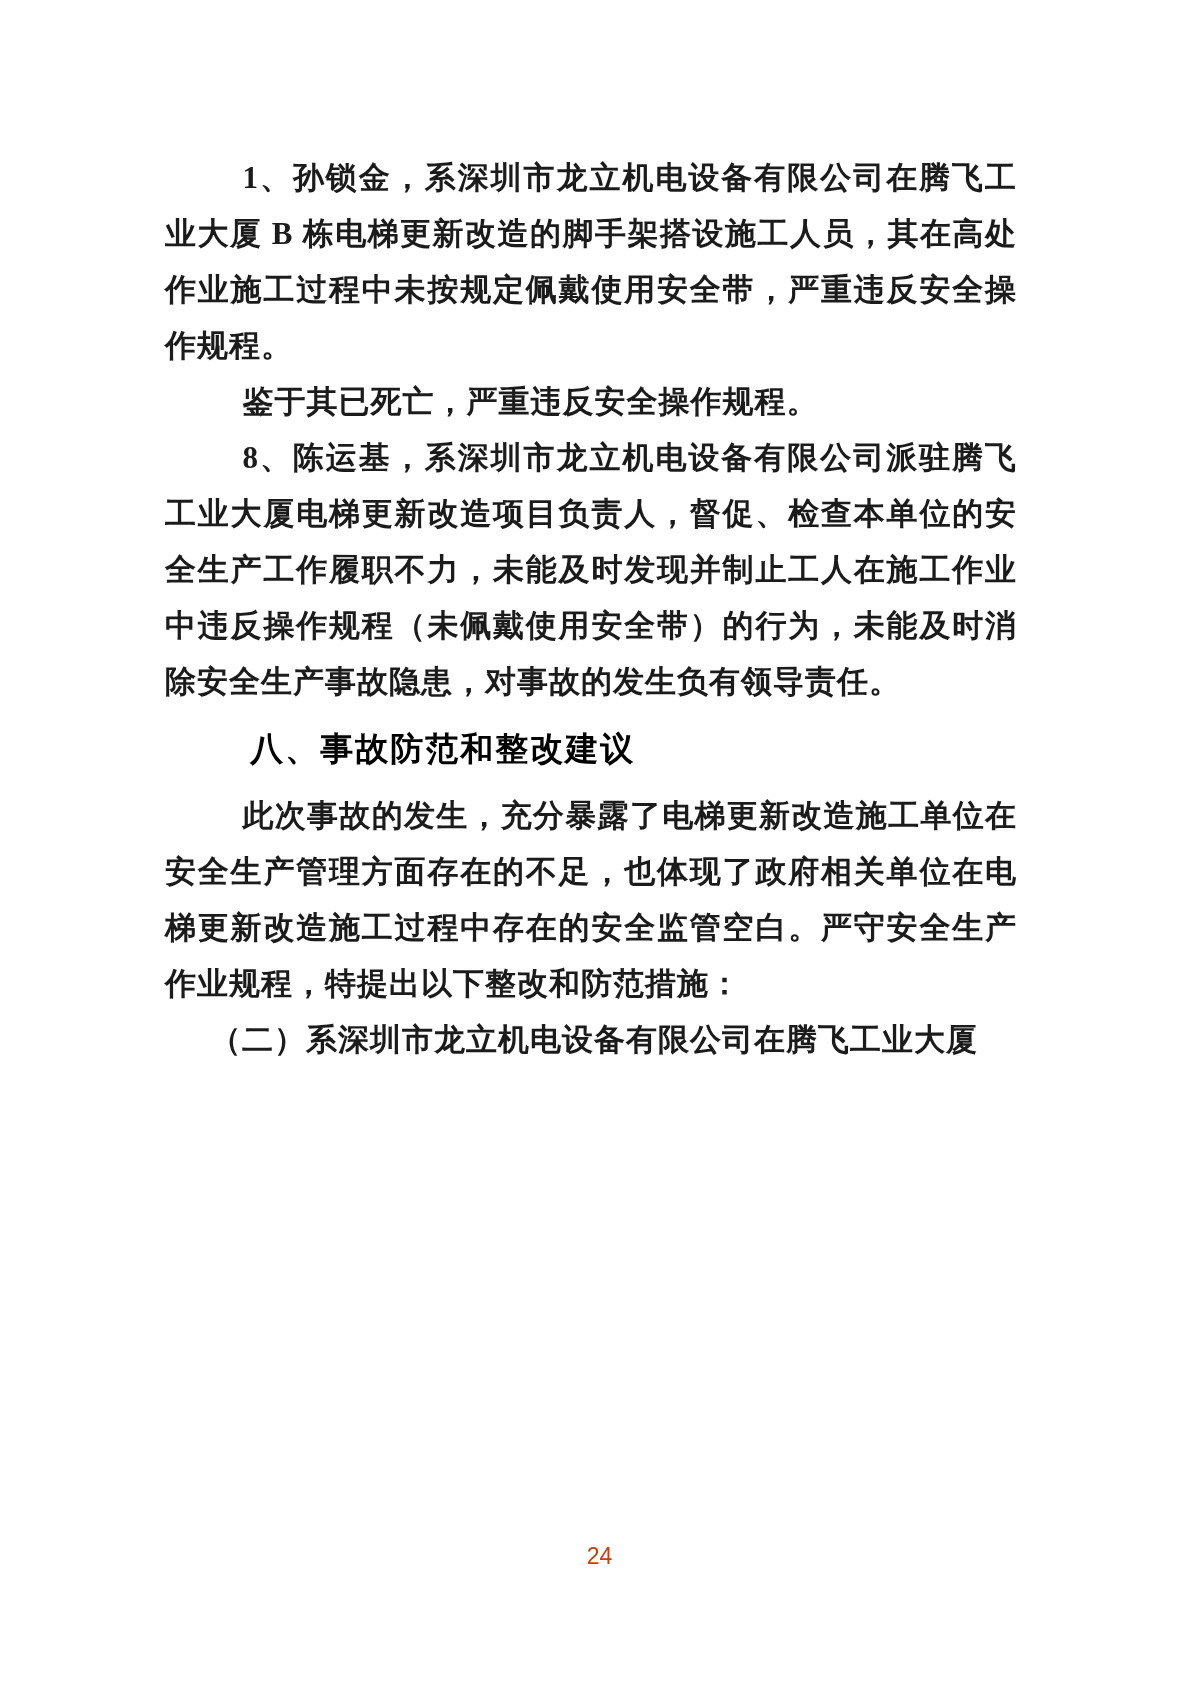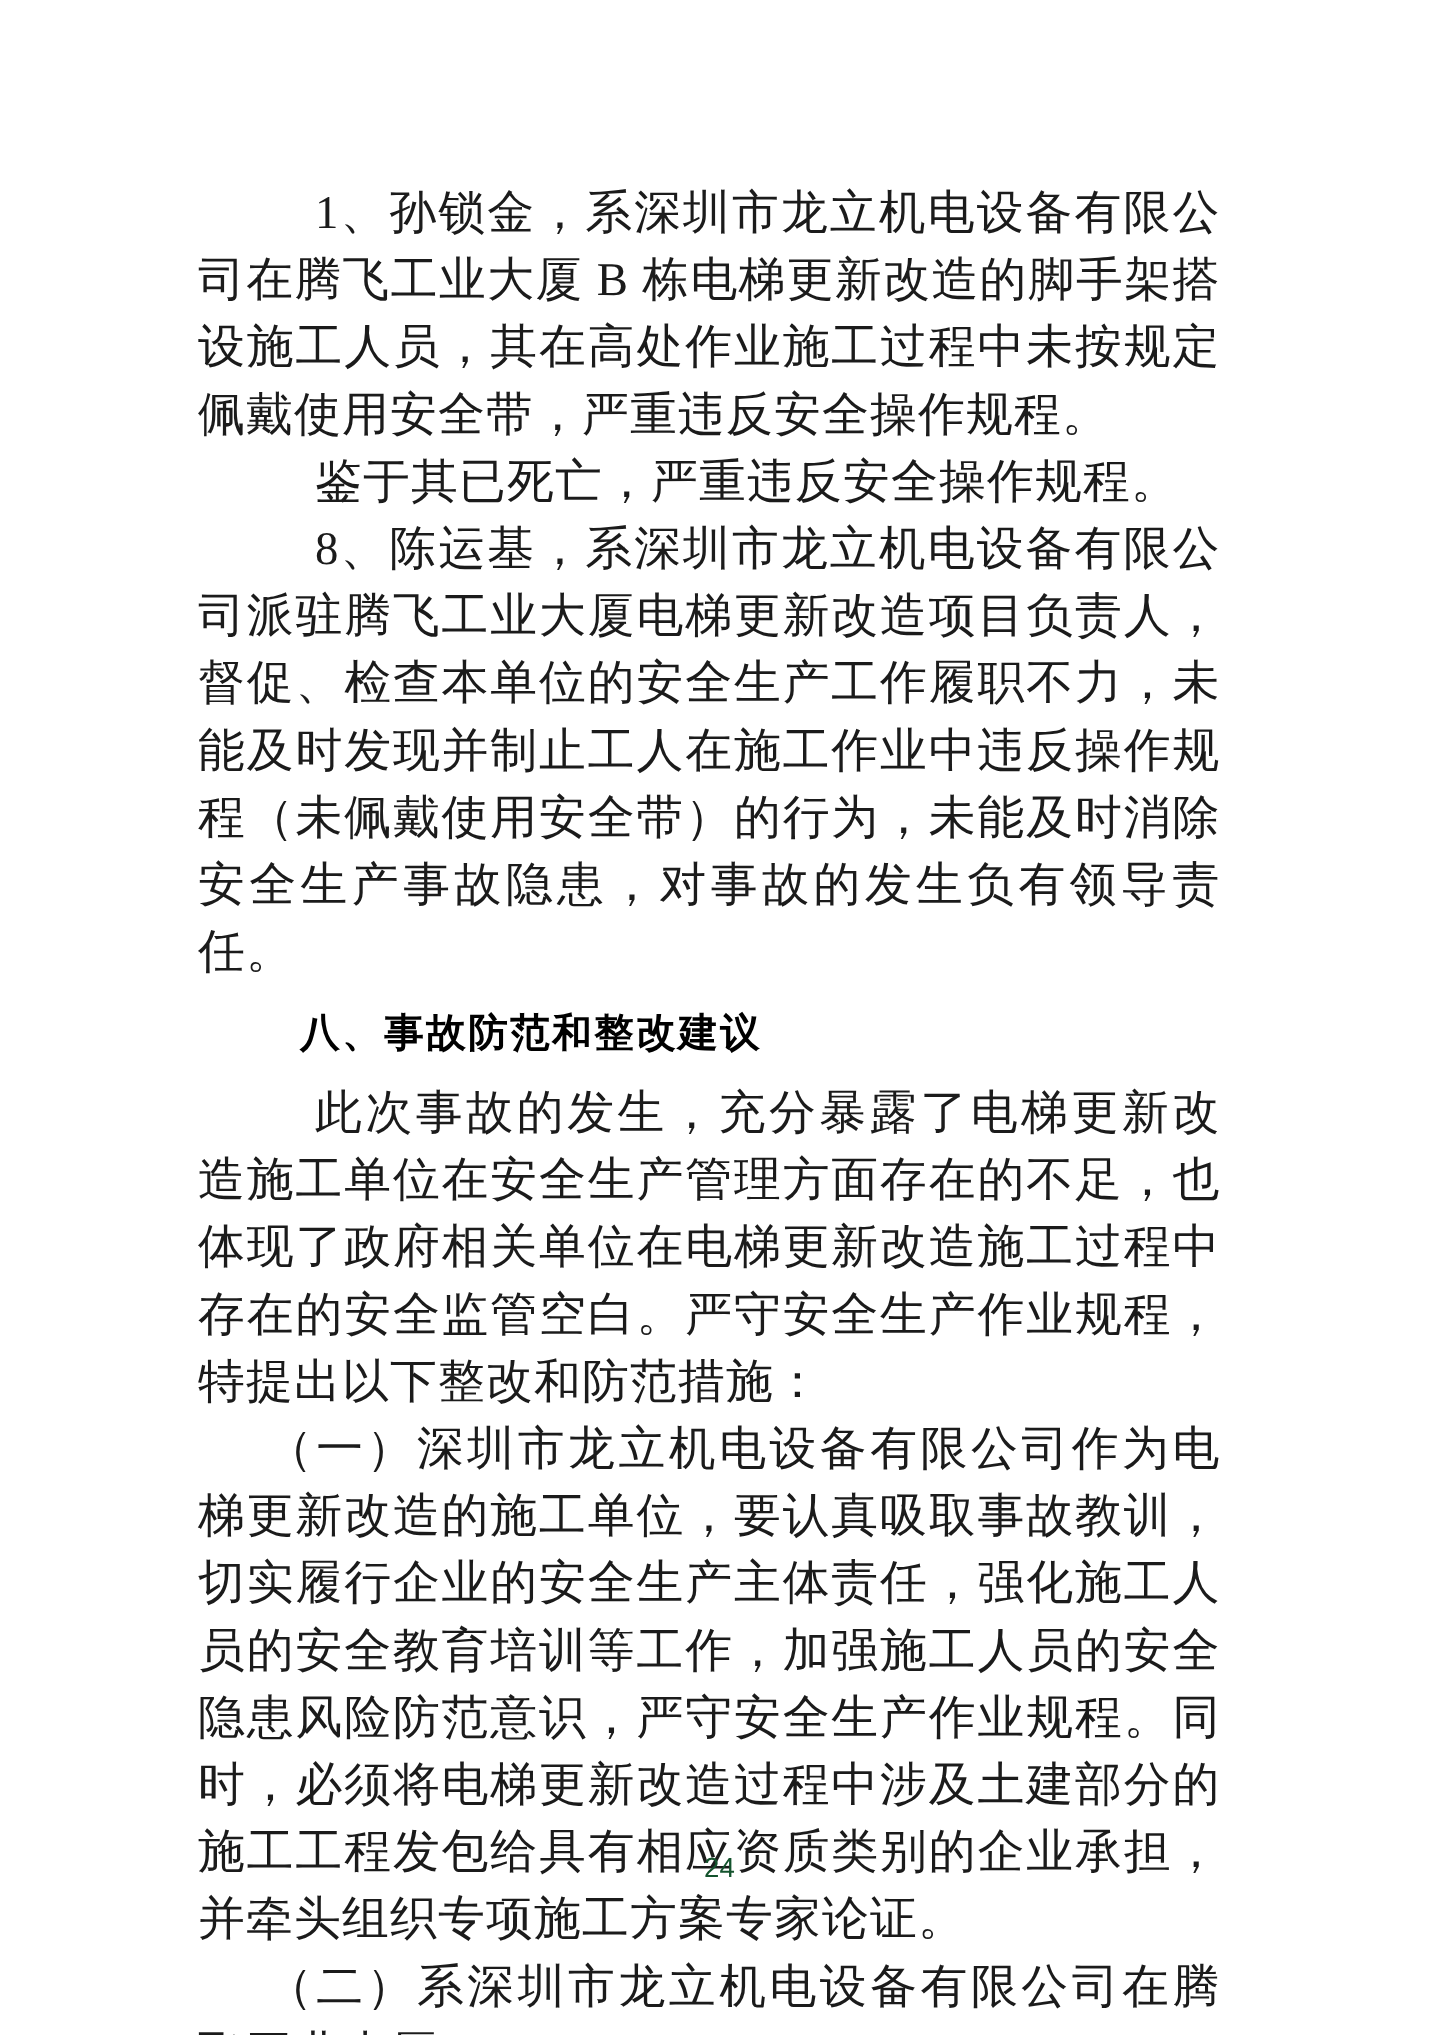--- a/index.html
+++ b/index.html
@@ -13,28 +13,28 @@
   }
   .content {
     position: absolute;
     left: 165px;
     top: 150px;
     width: 852px;
     color: #1b1b1b;
   }
   .para {
     margin: 0;
-    font-size: 39px;
+    font-size: 31px;
     line-height: 56px;
     letter-spacing: 1px;
     text-align: justify;
     text-justify: inter-character;
     -webkit-text-justify: inter-character;
     text-indent: 2.5em;
-    font-weight: 400;
+    font-weight: 700;
     word-break: break-all;
   }
   .paren-para {
     text-indent: 1.45em;
   }
   .section-heading {
     margin: 11px;
     font-family: "DejaVu Sans", "Liberation Sans", sans-serif;
     font-weight: bold;
     font-size: 33px;
@@ -44,30 +44,29 @@
     color: #000000;
   }
   .footer {
     position: absolute;
     left: 0;
     top: 1543px;
     width: 100%;
     text-align: center;
     font-family: "Liberation Sans", "DejaVu Sans", sans-serif;
     font-size: 23px;
-    color: #14532d;
+    color: #c2410c;
   }
 </style>
 </head>
 <body>
 
 <div class="page">
   <div class="content">
     <p class="para">1、孙锁金，系深圳市龙立机电设备有限公司在腾飞工业大厦 B 栋电梯更新改造的脚手架搭设施工人员，其在高处作业施工过程中未按规定佩戴使用安全带，严重违反安全操作规程。</p>
     <p class="para">鉴于其已死亡，严重违反安全操作规程。</p>
     <p class="para">8、陈运基，系深圳市龙立机电设备有限公司派驻腾飞工业大厦电梯更新改造项目负责人，督促、检查本单位的安全生产工作履职不力，未能及时发现并制止工人在施工作业中违反操作规程（未佩戴使用安全带）的行为，未能及时消除安全生产事故隐患，对事故的发生负有领导责任。</p>
     <p class="section-heading">八、事故防范和整改建议</p>
     <p class="para">此次事故的发生，充分暴露了电梯更新改造施工单位在安全生产管理方面存在的不足，也体现了政府相关单位在电梯更新改造施工过程中存在的安全监管空白。严守安全生产作业规程，特提出以下整改和防范措施：</p>
-    <p class="para paren-para">（一）深圳市龙立机电设备有限公司作为电梯更新改造的施工单位，要认真吸取事故教训，切实履行企业的安全生产主体责任，强化施工人员的安全教育培训等工作，加强施工人员的安全隐患风险防范意识，严守安全生产作业规程。同时，必须将电梯更新改造过程中涉及土建部分的施工工程发包给具有相应资质类别的企业承担，并牵头组织专项施工方案专家论证。</p>
     <p class="para paren-para">（二）系深圳市龙立机电设备有限公司在腾飞工业大厦</p>
   </div>
   <div class="footer">24</div>
 </div>
 
 </body></html>

